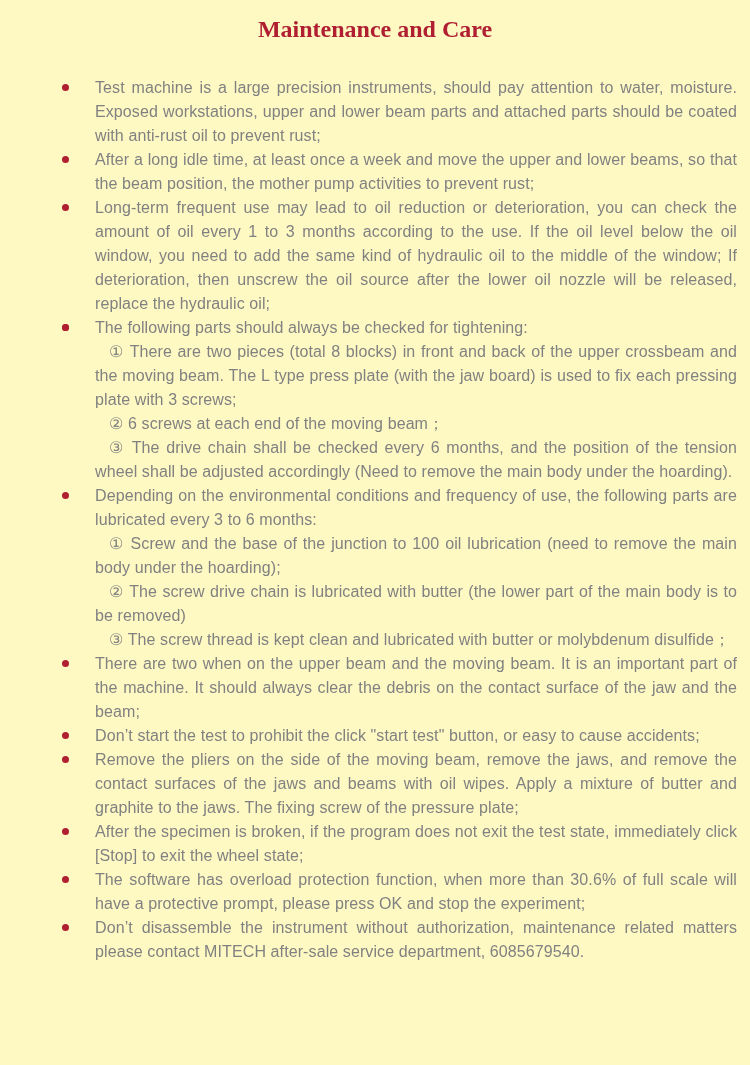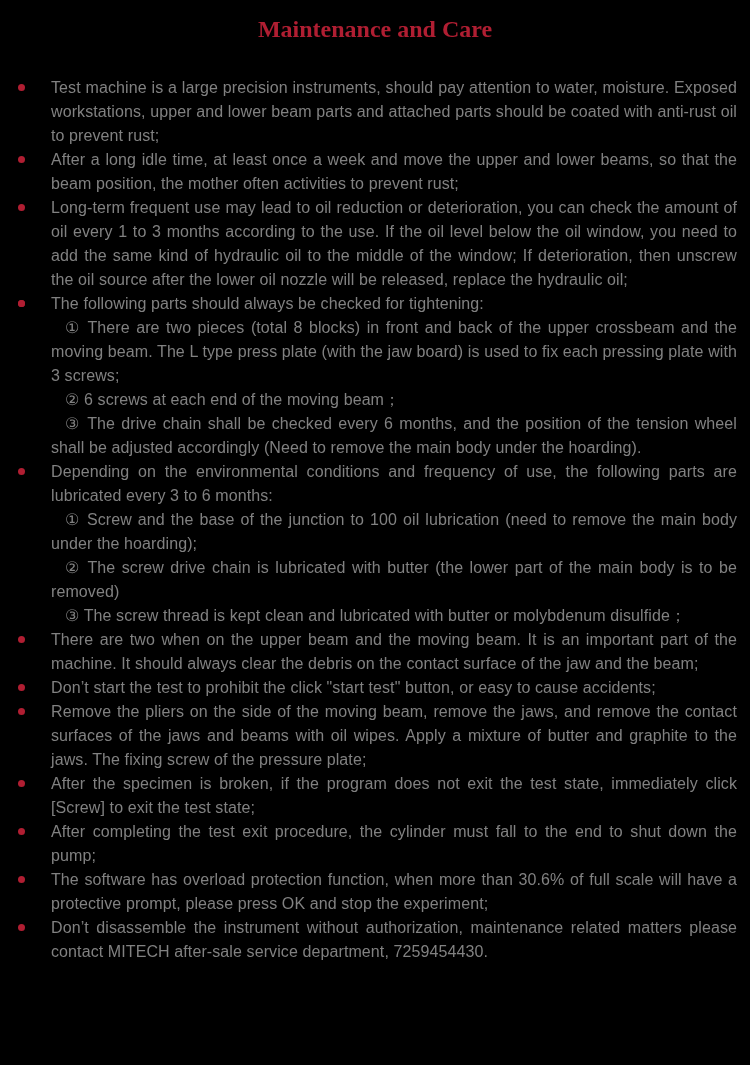--- a/index.html
+++ b/index.html
@@ -4,39 +4,40 @@
 <style>
   html, body {
     margin: 0;
     padding: 0;
     background: #ffffff;
   }
   .page {
     position: relative;
     width: 750px;
     height: 1065px;
-    background: #000000;
+    background: #fef9c3;
     overflow: hidden;
     box-sizing: border-box;
     padding-top: 15px;
     font-family: "Liberation Sans", sans-serif;
   }
   .title {
     margin: 0;
     text-align: center;
     font-family: "Liberation Serif", serif;
     font-weight: bold;
     font-size: 24px;
     line-height: 28px;
     color: var(--accent, #b01e32);
   }
   .list {
     margin-top: 33px;
     padding-left: 51px;
     padding-right: 13px;
+    margin-left: 44px;
   }
   .item {
     position: relative;
     text-align: justify;
     font-size: 16px;
     line-height: 24px;
     color: var(--body, #818181);
     letter-spacing: 0.1px;
   }
   .dot {
@@ -53,26 +54,25 @@
     text-align: justify;
   }
 </style>
 </head>
 <body>
 
 <div class="page">
   <h1 class="title">Maintenance and Care</h1>
   <div class="list" id="bullet-list">
       <div class="item"><span class="dot"></span><span>Test machine is a large precision instruments, should pay attention to water, moisture. Exposed workstations, upper and lower beam parts and attached parts should be coated with anti-rust oil to prevent rust;</span></div>
-      <div class="item"><span class="dot"></span><span>After a long idle time, at least once a week and move the upper and lower beams, so that the beam position, the mother often activities to prevent rust;</span></div>
+      <div class="item"><span class="dot"></span><span>After a long idle time, at least once a week and move the upper and lower beams, so that the beam position, the mother pump activities to prevent rust;</span></div>
       <div class="item"><span class="dot"></span><span>Long-term frequent use may lead to oil reduction or deterioration, you can check the amount of oil every 1 to 3 months according to the use. If the oil level below the oil window, you need to add the same kind of hydraulic oil to the middle of the window; If deterioration, then unscrew the oil source after the lower oil nozzle will be released, replace the hydraulic oil;</span></div>
       <div class="item"><span class="dot"></span></div>
       <div class="item"><span class="dot"></span><span>The following parts should always be checked for tightening:</span><div class="sub">① There are two pieces (total 8 blocks) in front and back of the upper crossbeam and the moving beam. The L type press plate (with the jaw board) is used to fix each pressing plate with 3 screws;</div><div class="sub">② 6 screws at each end of the moving beam；</div><div class="sub">③ The drive chain shall be checked every 6 months, and the position of the tension wheel shall be adjusted accordingly (Need to remove the main body under the hoarding).</div></div>
       <div class="item"><span class="dot"></span><span>Depending on the environmental conditions and frequency of use, the following parts are lubricated every 3 to 6 months:</span><div class="sub">① Screw and the base of the junction to 100 oil lubrication (need to remove the main body under the hoarding);</div><div class="sub">② The screw drive chain is lubricated with butter (the lower part of the main body is to be removed)</div><div class="sub">③ The screw thread is kept clean and lubricated with butter or molybdenum disulfide；</div></div>
       <div class="item"><span class="dot"></span><span>There are two when on the upper beam and the moving beam. It is an important part of the machine. It should always clear the debris on the contact surface of the jaw and the beam;</span></div>
       <div class="item"><span class="dot"></span><span>Don’t start the test to prohibit the click "start test" button, or easy to cause accidents;</span></div>
       <div class="item"><span class="dot"></span><span>Remove the pliers on the side of the moving beam, remove the jaws, and remove the contact surfaces of the jaws and beams with oil wipes. Apply a mixture of butter and graphite to the jaws. The fixing screw of the pressure plate;</span></div>
-      <div class="item"><span class="dot"></span><span>After the specimen is broken, if the program does not exit the test state, immediately click [Screw] to exit the test state;</span></div>
-      <div class="item"><span class="dot"></span><span>After completing the test exit procedure, the cylinder must fall to the end to shut down the pump;</span></div>
+      <div class="item"><span class="dot"></span><span>After the specimen is broken, if the program does not exit the test state, immediately click [Stop] to exit the wheel state;</span></div>
       <div class="item"><span class="dot"></span><span>The software has overload protection function, when more than 30.6% of full scale will have a protective prompt, please press OK and stop the experiment;</span></div>
-      <div class="item"><span class="dot"></span><span>Don’t disassemble the instrument without authorization, maintenance related matters please contact MITECH after-sale service department, 7259454430.</span></div>
+      <div class="item"><span class="dot"></span><span>Don’t disassemble the instrument without authorization, maintenance related matters please contact MITECH after-sale service department, 6085679540.</span></div>
     </div>
 </div>
 
 </body></html>

